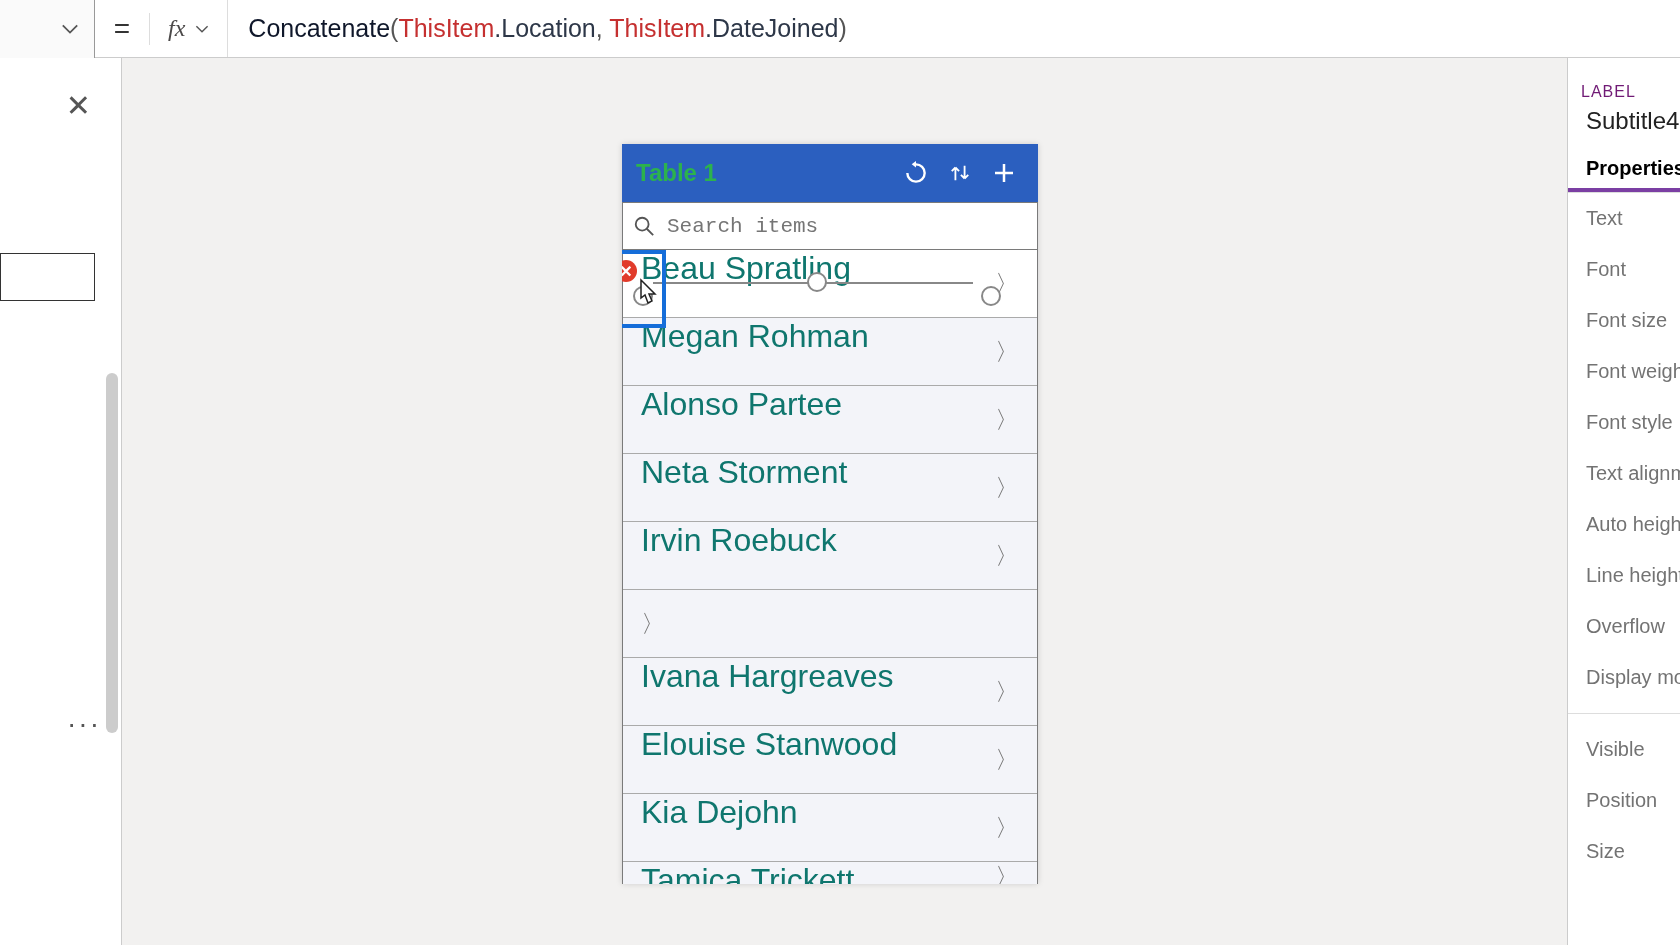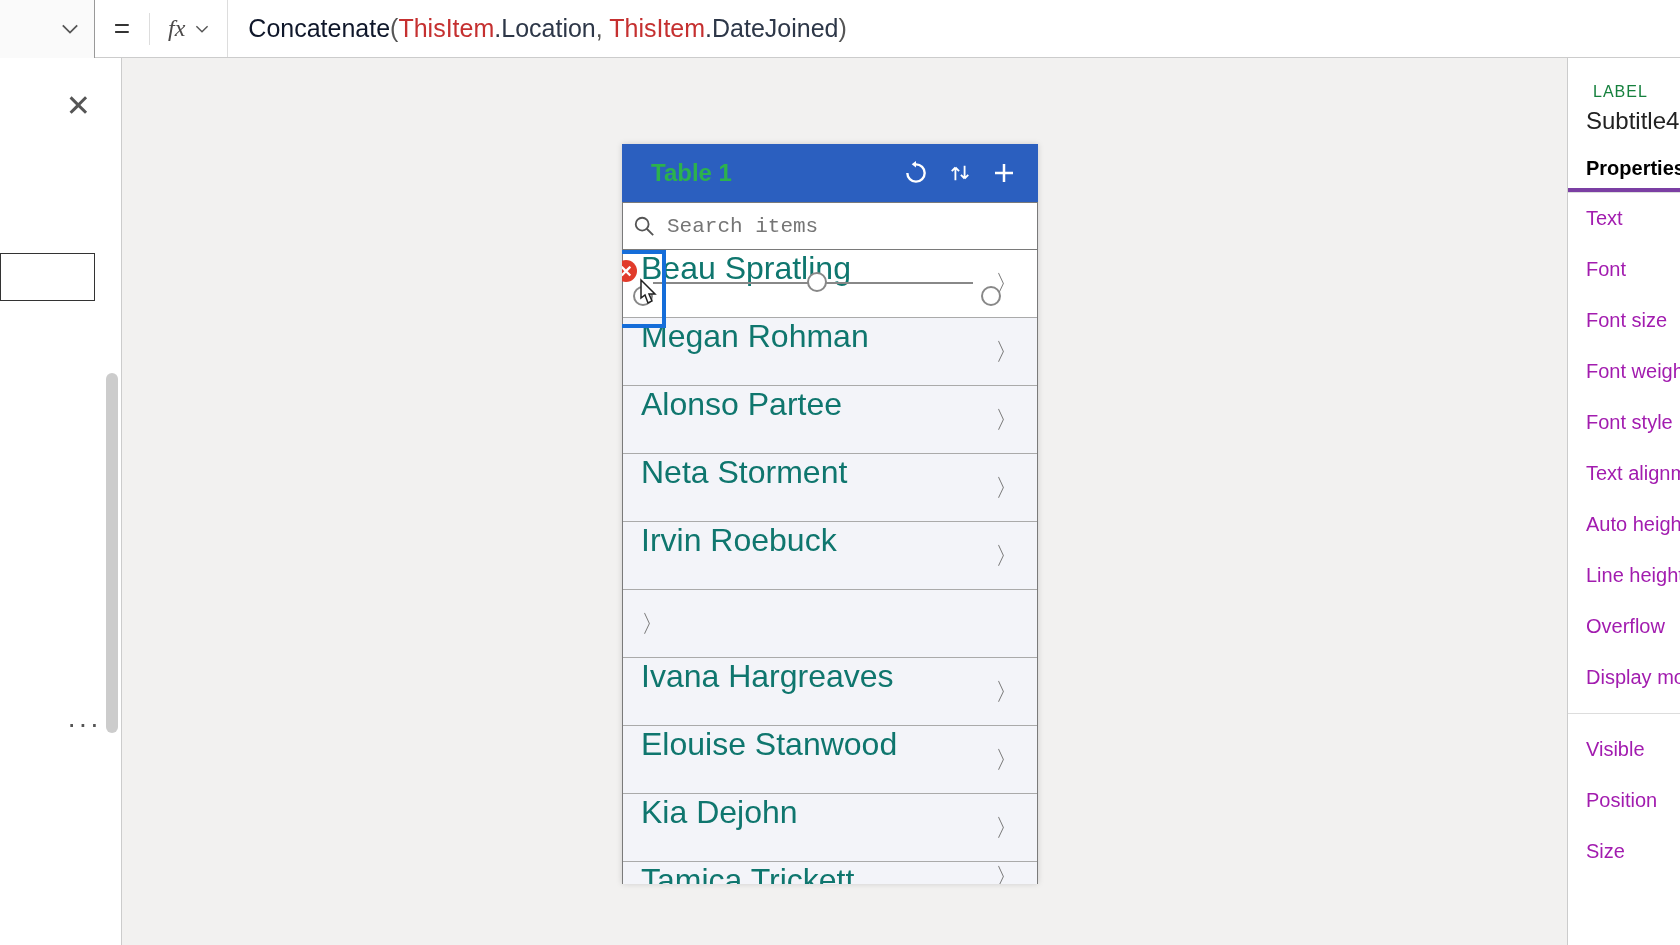--- a/index.html
+++ b/index.html
@@ -142,21 +142,20 @@
       display: flex;
       align-items: center;
       padding: 0 14px;
       color: #fff;
     }
     .app-title {
       color: #2cb24d;
       font-size: 24px;
       font-weight: 700;
       flex: 1;
-      margin-left: 15px;
     }
     .hdr-icon {
       width: 40px;
       height: 40px;
       display: flex;
       align-items: center;
       justify-content: center;
       font-size: 26px;
       cursor: pointer;
       margin-left: 4px;
@@ -262,43 +261,43 @@
       top: 58px;
       bottom: 0;
       width: 113px;
       background: #fff;
       border-left: 1px solid #ccc;
       padding-top: 25px;
       overflow: hidden;
     }
     .rp-label {
       font-size: 16px;
-      color: #15803d;
+      color: #701a75;
       letter-spacing: 1px;
-      padding-left: 25px;
+      padding-left: 13px;
     }
     .rp-name {
       font-size: 24px;
       color: #222;
       padding: 6px 2px 0 18px;
     }
     .rp-tabs {
       margin-top: 14px;
       border-bottom: 1px solid #ddd;
     }
     .rp-tab {
       display: inline-block;
       font-size: 20px;
       font-weight: 600;
       padding: 8px 0 8px 18px;
       border-bottom: 4px solid #7b3fa3;
     }
     .rp-prop {
       font-size: 20px;
-      color: #a21caf;
+      color: #737373;
       padding: 14px 16px 14px 18px;
       white-space: nowrap;
     }
     .rp-sep {
       height: 1px;
       background: #ddd;
       margin: 10px 0;
     }
   </style>
 </head>

